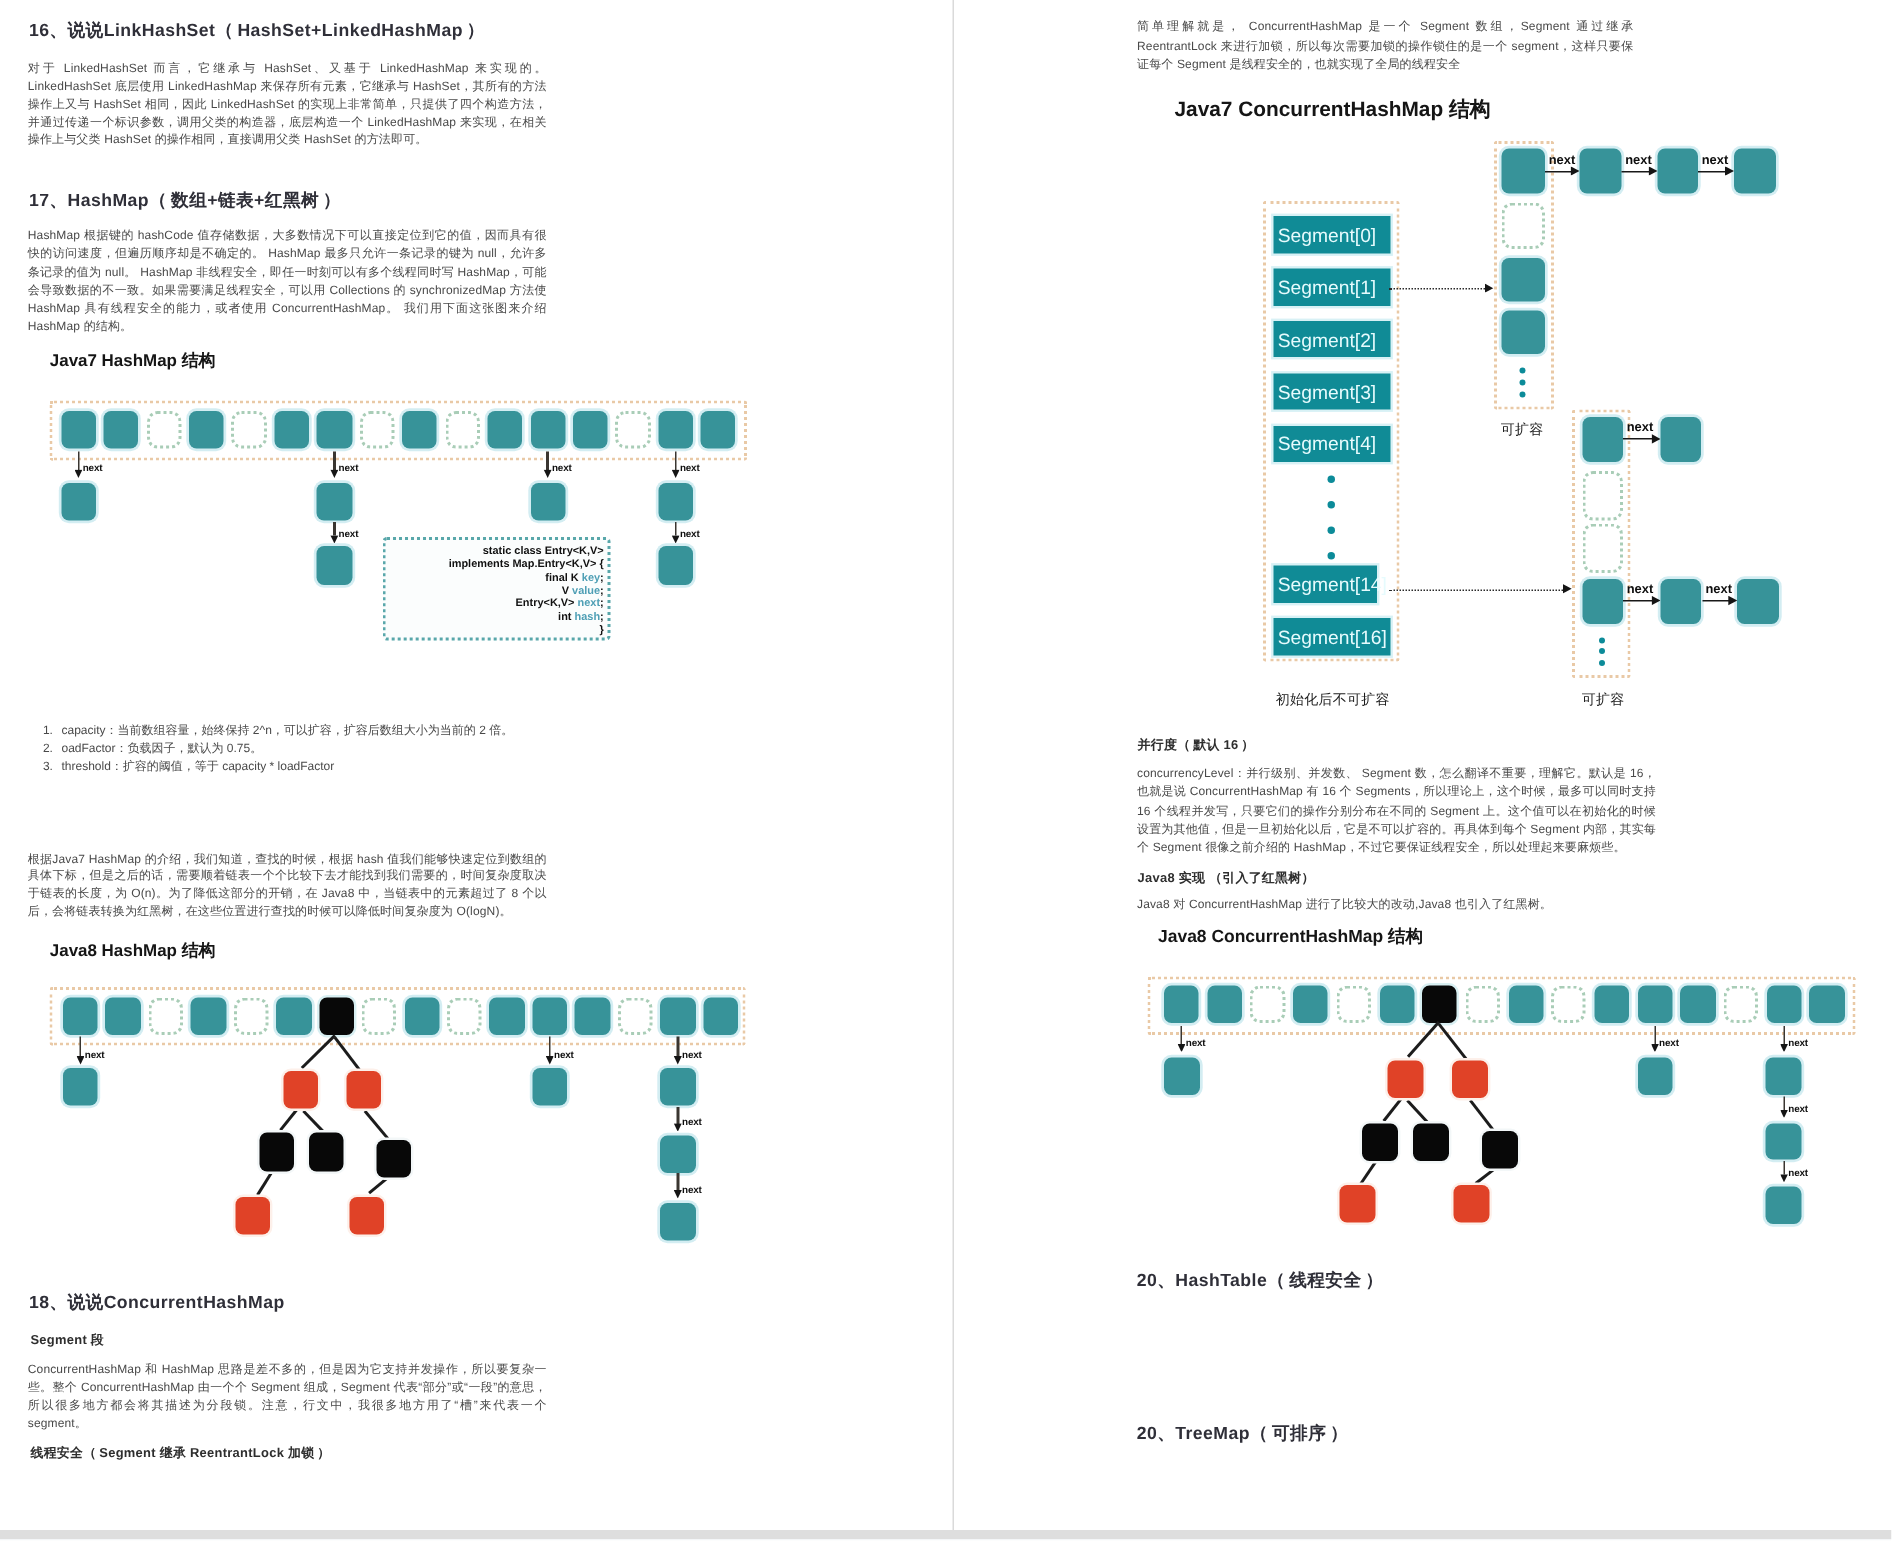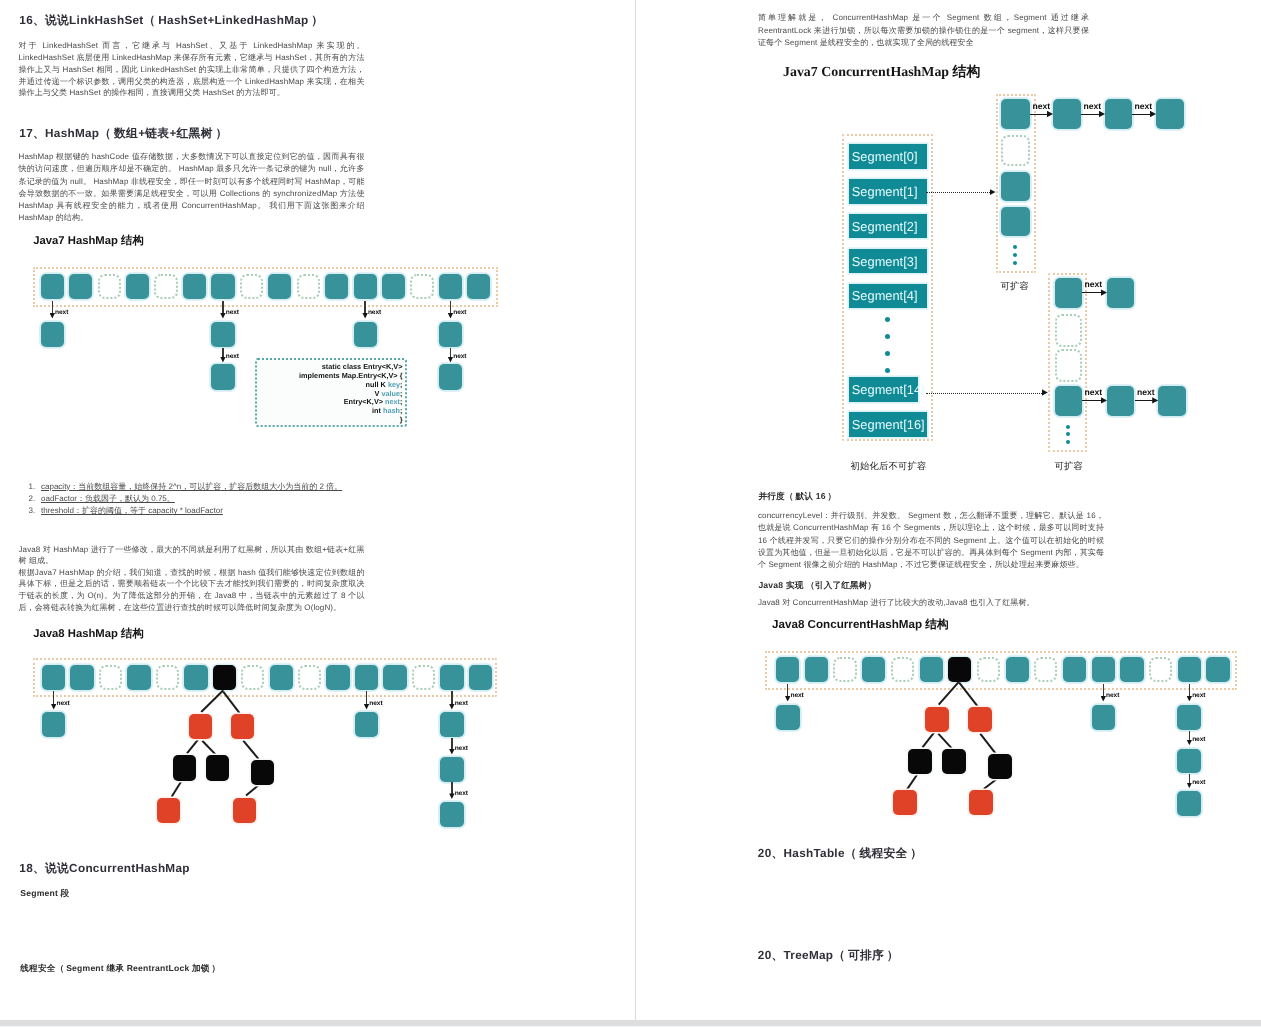--- a/index.html
+++ b/index.html
@@ -32,21 +32,21 @@
     text-align:justify;letter-spacing:0.1px;
     font-family:"Liberation Sans","DejaVu Sans",sans-serif;
   }
   .para.wide{line-height:12.27px;}
   .dgtitle{
     position:absolute;font-weight:bold;font-size:11.3px;color:#151515;white-space:nowrap;
   }
   ol.nums{
     position:absolute;margin:0;padding-left:19px;font-size:8.0px;line-height:12.2px;color:#494949;
   }
-  ol.nums li{padding-left:3.5px;text-decoration:underline;}
+  ol.nums li{padding-left:3.5px;}
 
   
   .dg{position:absolute;}
   .cell{position:absolute;border-radius:5px;}
   .cellF{background:#379399;box-shadow:0 0 0 1.8px #d3edf2;}
   .cellE{border:2.3px dotted #a9cdb7;border-radius:7px;background:transparent;box-sizing:border-box;}
   .cellK{background:#080808;box-shadow:0 0 0 1.6px #d8eff2;}
   .outerdash{position:absolute;border:1.6px dotted #e9c9a6;border-radius:2px;box-sizing:border-box;}
   .outerdash.thick{border-width:2.6px;}
   .arrow{position:absolute;width:1.3px;background:#3a3631;}
@@ -133,36 +133,35 @@
         <div class="arrowhead" style="left:447.76000000000005px;top:313px;"></div>
         <div class="nextlbl" style="left:453.26000000000005px;top:309.40000000000003px;">next</div>
         <div class="cell cellF" style="left:438.86px;top:321.6px;width:23.2px;height:25.4px;"></div>
         <div class="arrow" style="left:449.81000000000006px;top:348px;height:9.399999999999977px;"></div>
         <div class="arrowhead" style="left:447.76000000000005px;top:356.79999999999995px;"></div>
         <div class="nextlbl" style="left:453.26000000000005px;top:353.2px;">next</div>
         <div class="cell cellF" style="left:438.86px;top:364.3px;width:23.2px;height:25.4px;"></div>
         <div class="codebox" style="left:254.5px;top:357.5px;width:152px;height:69.5px;">
           <div><span>static class Entry&lt;K,V&gt;</span></div>
           <div class="ind2"><span>implements Map.Entry&lt;K,V&gt; {</span></div>
-          <div class="ind"><span>null K </span><span class="acc">key</span><span>;</span></div>
+          <div class="ind"><span>final K </span><span class="acc">key</span><span>;</span></div>
           <div class="ind"><span>V </span><span class="acc">value</span><span>;</span></div>
           <div class="ind"><span>Entry&lt;K,V&gt; </span><span class="acc">next</span><span>;</span></div>
           <div class="ind"><span>int </span><span class="acc">hash</span><span>;</span></div>
           <div><span>}</span></div>
         </div>
       </div>
 
 
     <ol class="nums" id="hashmap-list" style="left:18.5px;top:481px;width:349px;">
         <li>capacity：当前数组容量，始终保持 2^n，可以扩容，扩容后数组大小为当前的 2 倍。</li>
         <li>oadFactor：负载因子，默认为 0.75。</li>
         <li>threshold：扩容的阈值，等于 capacity * loadFactor</li>
       </ol>
 
-    <div class="para" style="left:18.5px;top:543.5px;width:346px;">Java8 对 HashMap 进行了一些修改，最大的不同就是利用了红黑树，所以其由 数组+链表+红黑树 组成。</div>
     <div class="para" style="left:18.5px;top:566.5px;width:346px;">根据Java7 HashMap 的介绍，我们知道，查找的时候，根据 hash 值我们能够快速定位到数组的具体下标，但是之后的话，需要顺着链表一个个比较下去才能找到我们需要的，时间复杂度取决于链表的长度，为 O(n)。为了降低这部分的开销，在 Java8 中，当链表中的元素超过了 8 个以后，会将链表转换为红黑树，在这些位置进行查找的时候可以降低时间复杂度为 O(logN)。</div>
 
     <div class="dgtitle" style="left:33.2px;top:626.5px;">Java8 HashMap 结构</div>
 
     <div class="dg" id="dg-java8-hashmap" style="left:0;top:0;width:635px;height:200px;">
         <div class="outerdash thick" style="left:33.4px;top:657.8px;width:464px;height:38.8px;"></div>
         <div class="cell cellF" style="left:42px;top:665.1px;width:23.4px;height:24.8px;"></div>
         <div class="cell cellF" style="left:70.44px;top:665.1px;width:23.4px;height:24.8px;"></div>
         <div class="cell cellE" style="left:98.88px;top:665.1px;width:23.4px;height:24.8px;"></div>
         <div class="cell cellF" style="left:127.32000000000001px;top:665.1px;width:23.4px;height:24.8px;"></div>
@@ -209,26 +208,27 @@
         <div class="cell tnodeR" style="left:231.1px;top:713.5px;width:23.2px;height:25.5px;"></div>
         <div class="cell tnodeK" style="left:172.6px;top:755.1px;width:23.2px;height:25.5px;"></div>
         <div class="cell tnodeK" style="left:205.5px;top:755.1px;width:23.2px;height:25.5px;"></div>
         <div class="cell tnodeK" style="left:250.8px;top:759.8px;width:23.2px;height:25.5px;"></div>
         <div class="cell tnodeR" style="left:157.3px;top:797.5px;width:23.2px;height:25.5px;"></div>
         <div class="cell tnodeR" style="left:232.5px;top:797.5px;width:23.2px;height:25.5px;"></div>
       </div>
 
     <div class="h1" style="left:19.3px;top:861.5px;">18、说说ConcurrentHashMap</div>
     <div class="h3" style="left:20.3px;top:888px;">Segment 段</div>
+    <div class="para" style="left:18.5px;top:907px;width:346px;">ConcurrentHashMap 和 HashMap 思路是差不多的，但是因为它支持并发操作，所以要复杂一些。整个 ConcurrentHashMap 由一个个 Segment 组成，Segment 代表“部分”或“一段”的意思，所以很多地方都会将其描述为分段锁。注意，行文中，我很多地方用了“槽”来代表一个 segment。</div>
     <div class="h3" style="left:20.3px;top:963px;">线程安全（ Segment 继承 ReentrantLock 加锁 ）</div>
   </div>
 
   <div class="col colR">
     <div class="para wide" style="left:122px;top:12.3px;width:331px;">简单理解就是， ConcurrentHashMap 是一个 Segment 数组，Segment 通过继承 ReentrantLock 来进行加锁，所以每次需要加锁的操作锁住的是一个 segment，这样只要保证每个 Segment 是线程安全的，也就实现了全局的线程安全</div>
-    <div class="dgtitle" style="left:147px;top:63.5px;font-size:13.9px;font-family:Liberation Serif, serif;">Java7 ConcurrentHashMap 结构</div>
+    <div class="dgtitle" style="left:147px;top:63.5px;font-size:13.9px;">Java7 ConcurrentHashMap 结构</div>
     <div class="dg" id="dg-java7-chm" style="left:0;top:0;width:625px;height:480px;">
         <div class="outerdash thick" style="left:205.70000000000005px;top:134.4px;width:91.4px;height:307px;"></div>
         <div class="segbar" style="left:212.60000000000002px;top:144.1px;width:78.5px;height:24.6px;">Segment[0]</div>
         <div class="segbar" style="left:212.60000000000002px;top:179px;width:78.5px;height:24.6px;">Segment[1]</div>
         <div class="segbar" style="left:212.60000000000002px;top:213.9px;width:78.5px;height:24.6px;">Segment[2]</div>
         <div class="segbar" style="left:212.60000000000002px;top:248.8px;width:78.5px;height:24.6px;">Segment[3]</div>
         <div class="segbar" style="left:212.60000000000002px;top:283.7px;width:78.5px;height:24.6px;">Segment[4]</div>
         <div class="segbar" style="left:212.60000000000002px;top:377.4px;width:69px;height:24.6px;">Segment[14]</div>
         <div class="segbar" style="left:212.60000000000002px;top:412px;width:78.5px;height:24.6px;">Segment[16]</div>
         <div class="dot3" style="left:248.70000000000005px;top:317.3px;width:5.2px;height:5.2px;"></div>

